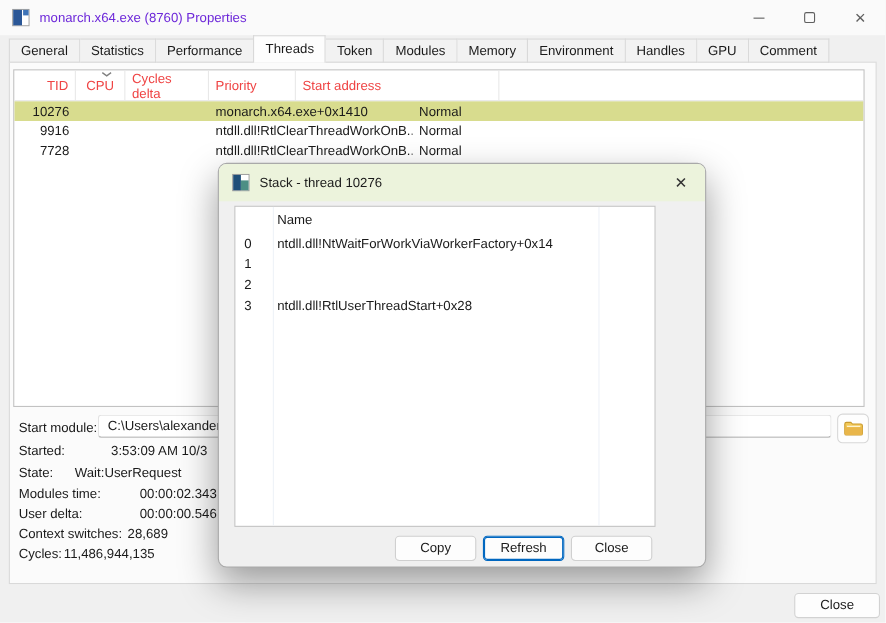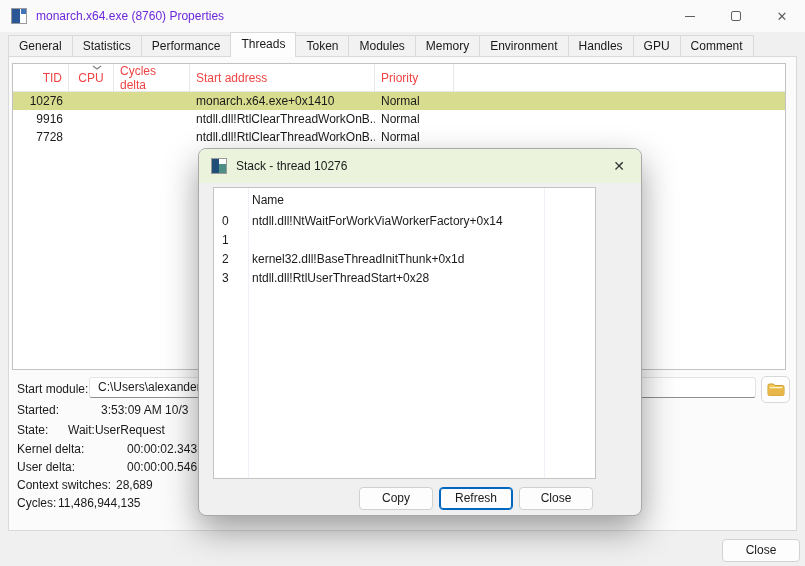--- a/index.html
+++ b/index.html
@@ -102,22 +102,22 @@
   <div class="tab">Comment</div>
 </div>
 
 <div class="tabpage">
 
   <div class="listview">
     <div class="lv-header">
       <div class="lv-h r col-tid">TID</div>
       <div class="lv-h c col-cpu">CPU</div>
       <div class="lv-h r col-cyc">Cycles delta</div>
+      <div class="lv-h col-pri">Priority</div>
       <div class="lv-h col-addr">Start address</div>
-      <div class="lv-h col-pri">Priority</div>
       <svg class="sort-chevron" viewBox="0 0 12 7">
         <polyline points="2,2 6,5 10,2" fill="none" stroke="#808080" stroke-width="1.2"></polyline>
       </svg>
     </div>
     <div class="lv-row hl">
       <div class="lv-c r col-tid">10276</div>
       <div class="lv-c col-cpu"></div>
       <div class="lv-c col-cyc"></div>
       <div class="lv-c col-addr">monarch.x64.exe+0x1410</div>
       <div class="lv-c col-pri">Normal</div>
@@ -150,21 +150,21 @@
 
   <div class="info-row" style="top:346px;">
     <span class="lbl">Started:</span>
     <span class="val" style="left:92px;">3:53:09 AM 10/3</span>
   </div>
   <div class="info-row" style="top:366px;">
     <span class="lbl">State:</span>
     <span class="val" style="left:59px;">Wait:UserRequest</span>
   </div>
   <div class="info-row" style="top:385px;">
-    <span class="lbl">Kernel delta:</span>
+    <span class="lbl">Modules time:</span>
     <span class="val" style="left:118px;">00:00:02.343</span>
   </div>
   <div class="info-row" style="top:403px;">
     <span class="lbl">User delta:</span>
     <span class="val" style="left:118px;">00:00:00.546</span>
   </div>
   <div class="info-row" style="top:421px;">
     <span class="lbl">Context switches:</span>
     <span class="val" style="left:107px;">28,689</span>
   </div>
@@ -196,21 +196,20 @@
     <div class="stack-rows">
       <div class="stack-row">
         <span class="idx">0</span>
         <span class="frame">ntdll.dll!NtWaitForWorkViaWorkerFactory+0x14</span>
       </div>
       <div class="stack-row">
         <span class="idx">1</span>
       </div>
       <div class="stack-row">
         <span class="idx">2</span>
-        <span class="frame">kernel32.dll!BaseThreadInitThunk+0x1d</span>
       </div>
       <div class="stack-row">
         <span class="idx">3</span>
         <span class="frame">ntdll.dll!RtlUserThreadStart+0x28</span>
       </div>
     </div>
   </div>
 
   <div class="dlg-btn copy">Copy</div>
   <div class="dlg-btn refresh">Refresh</div>

